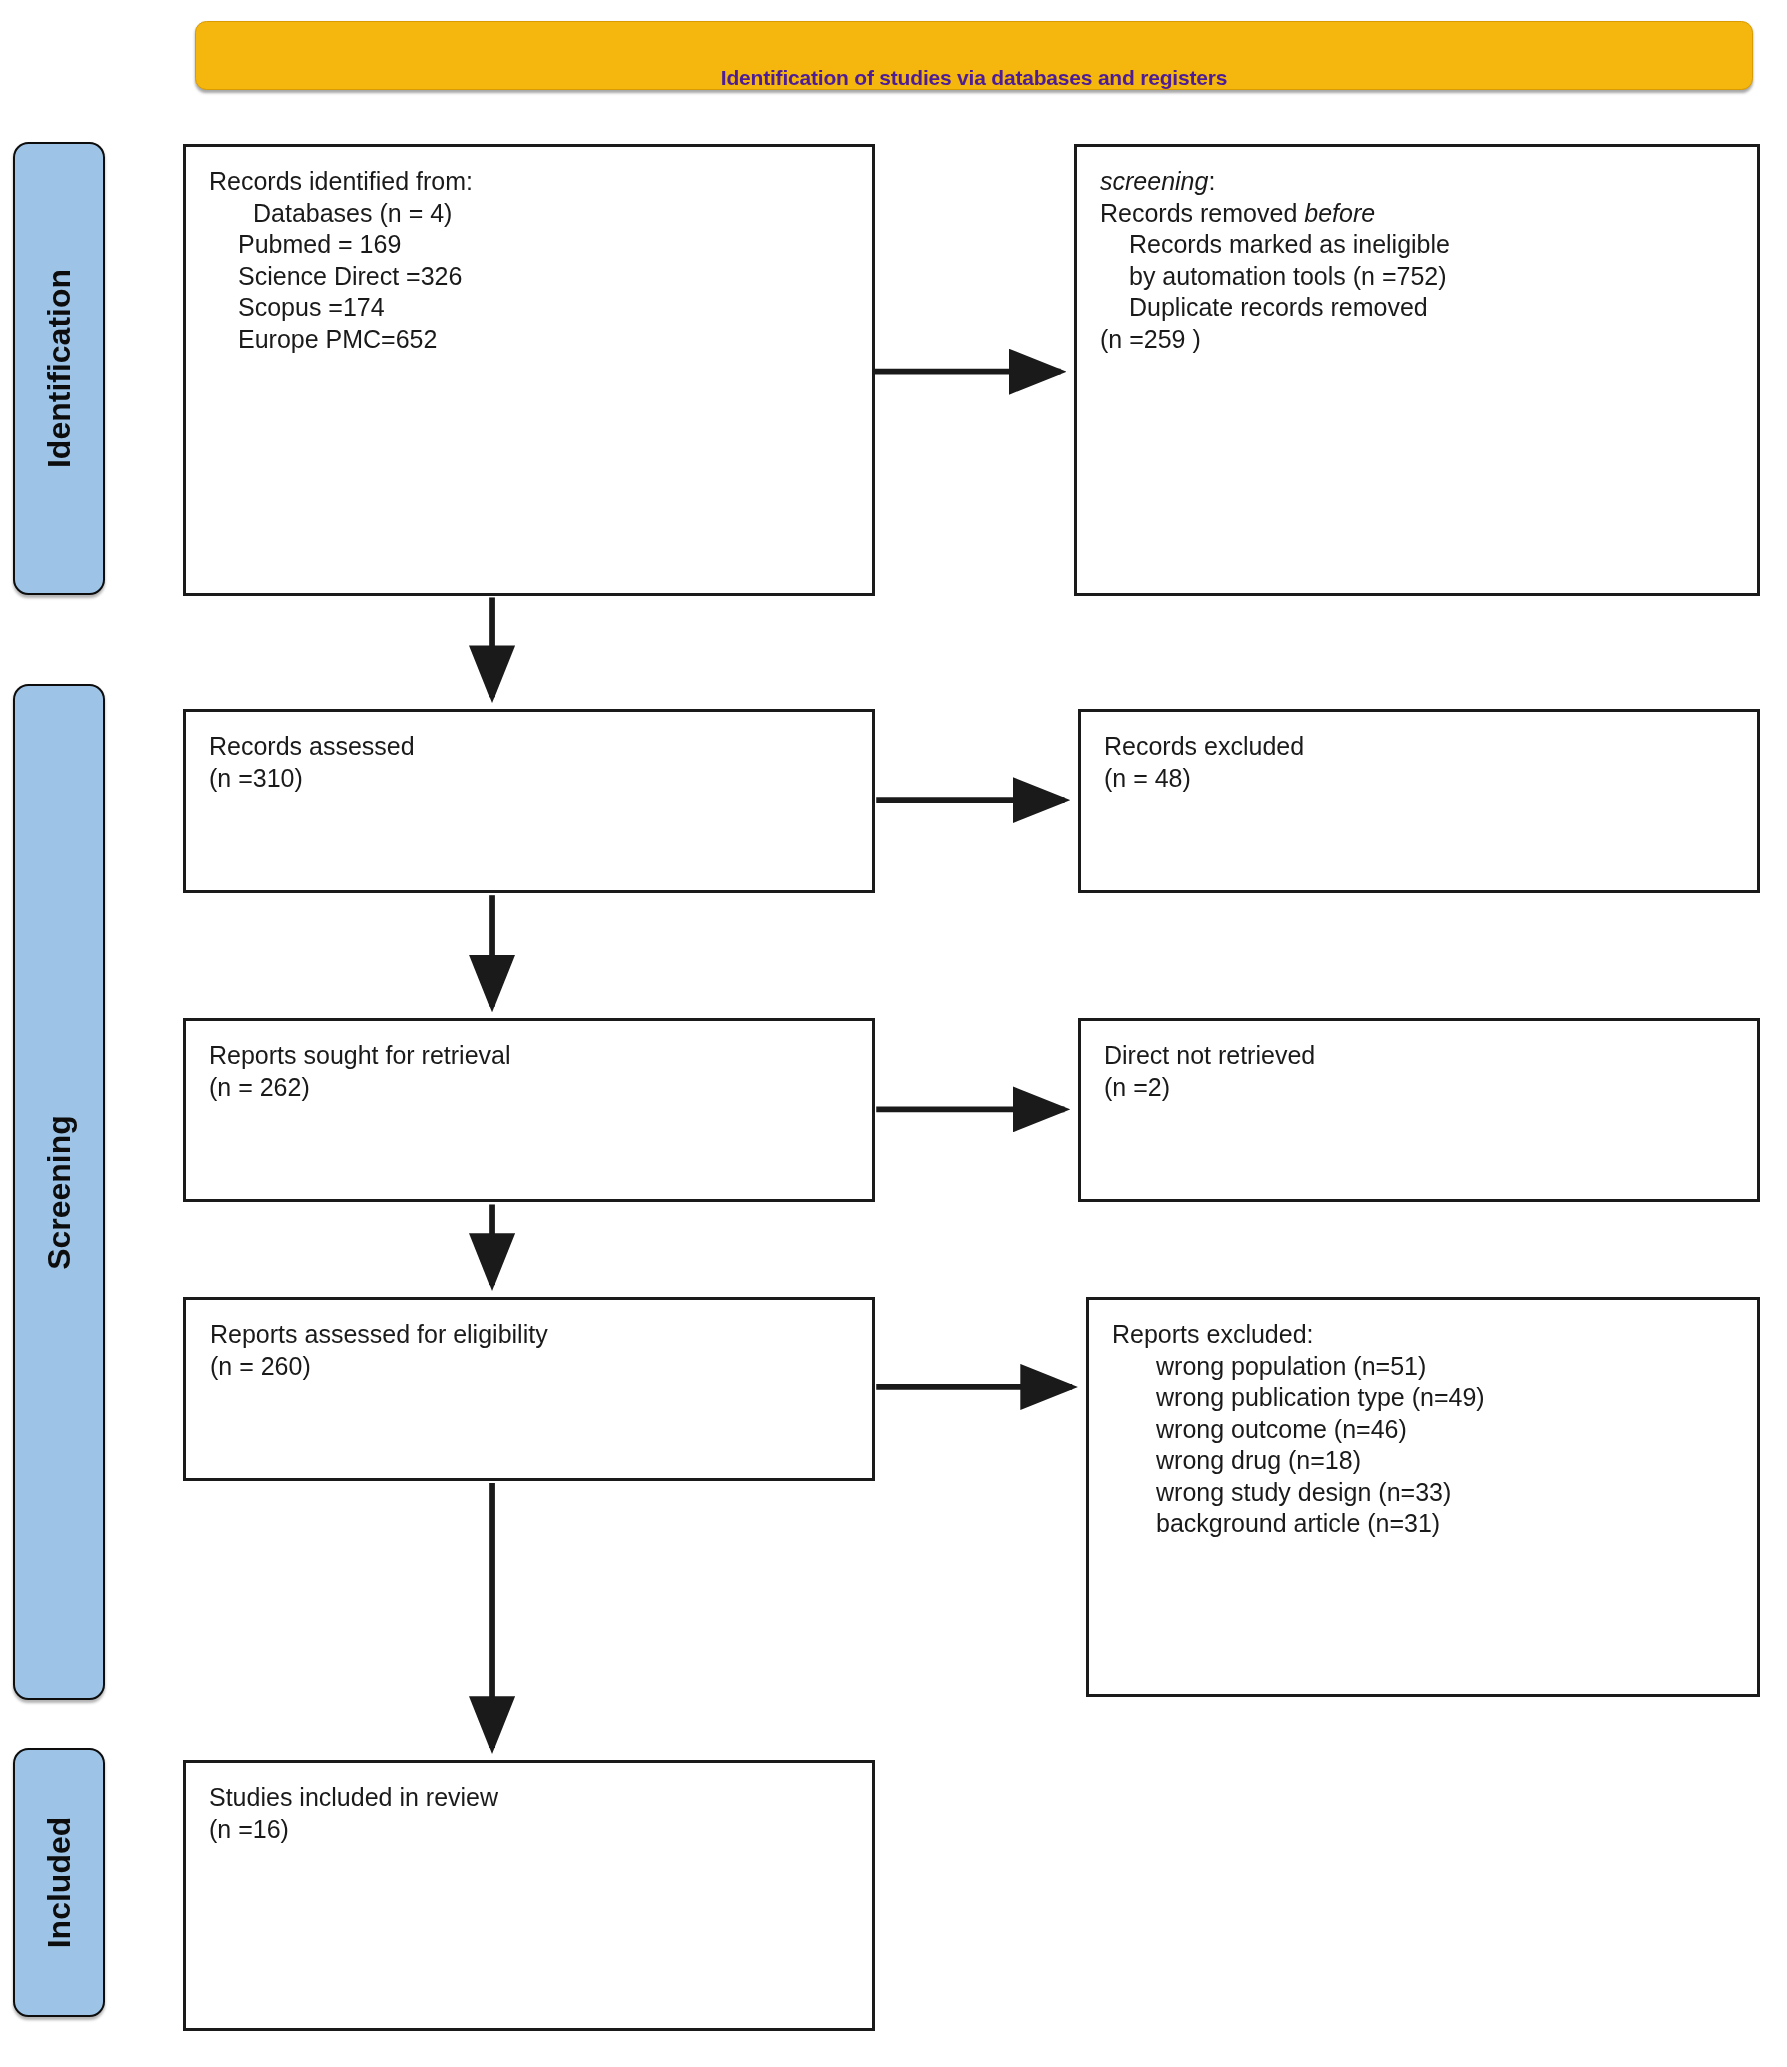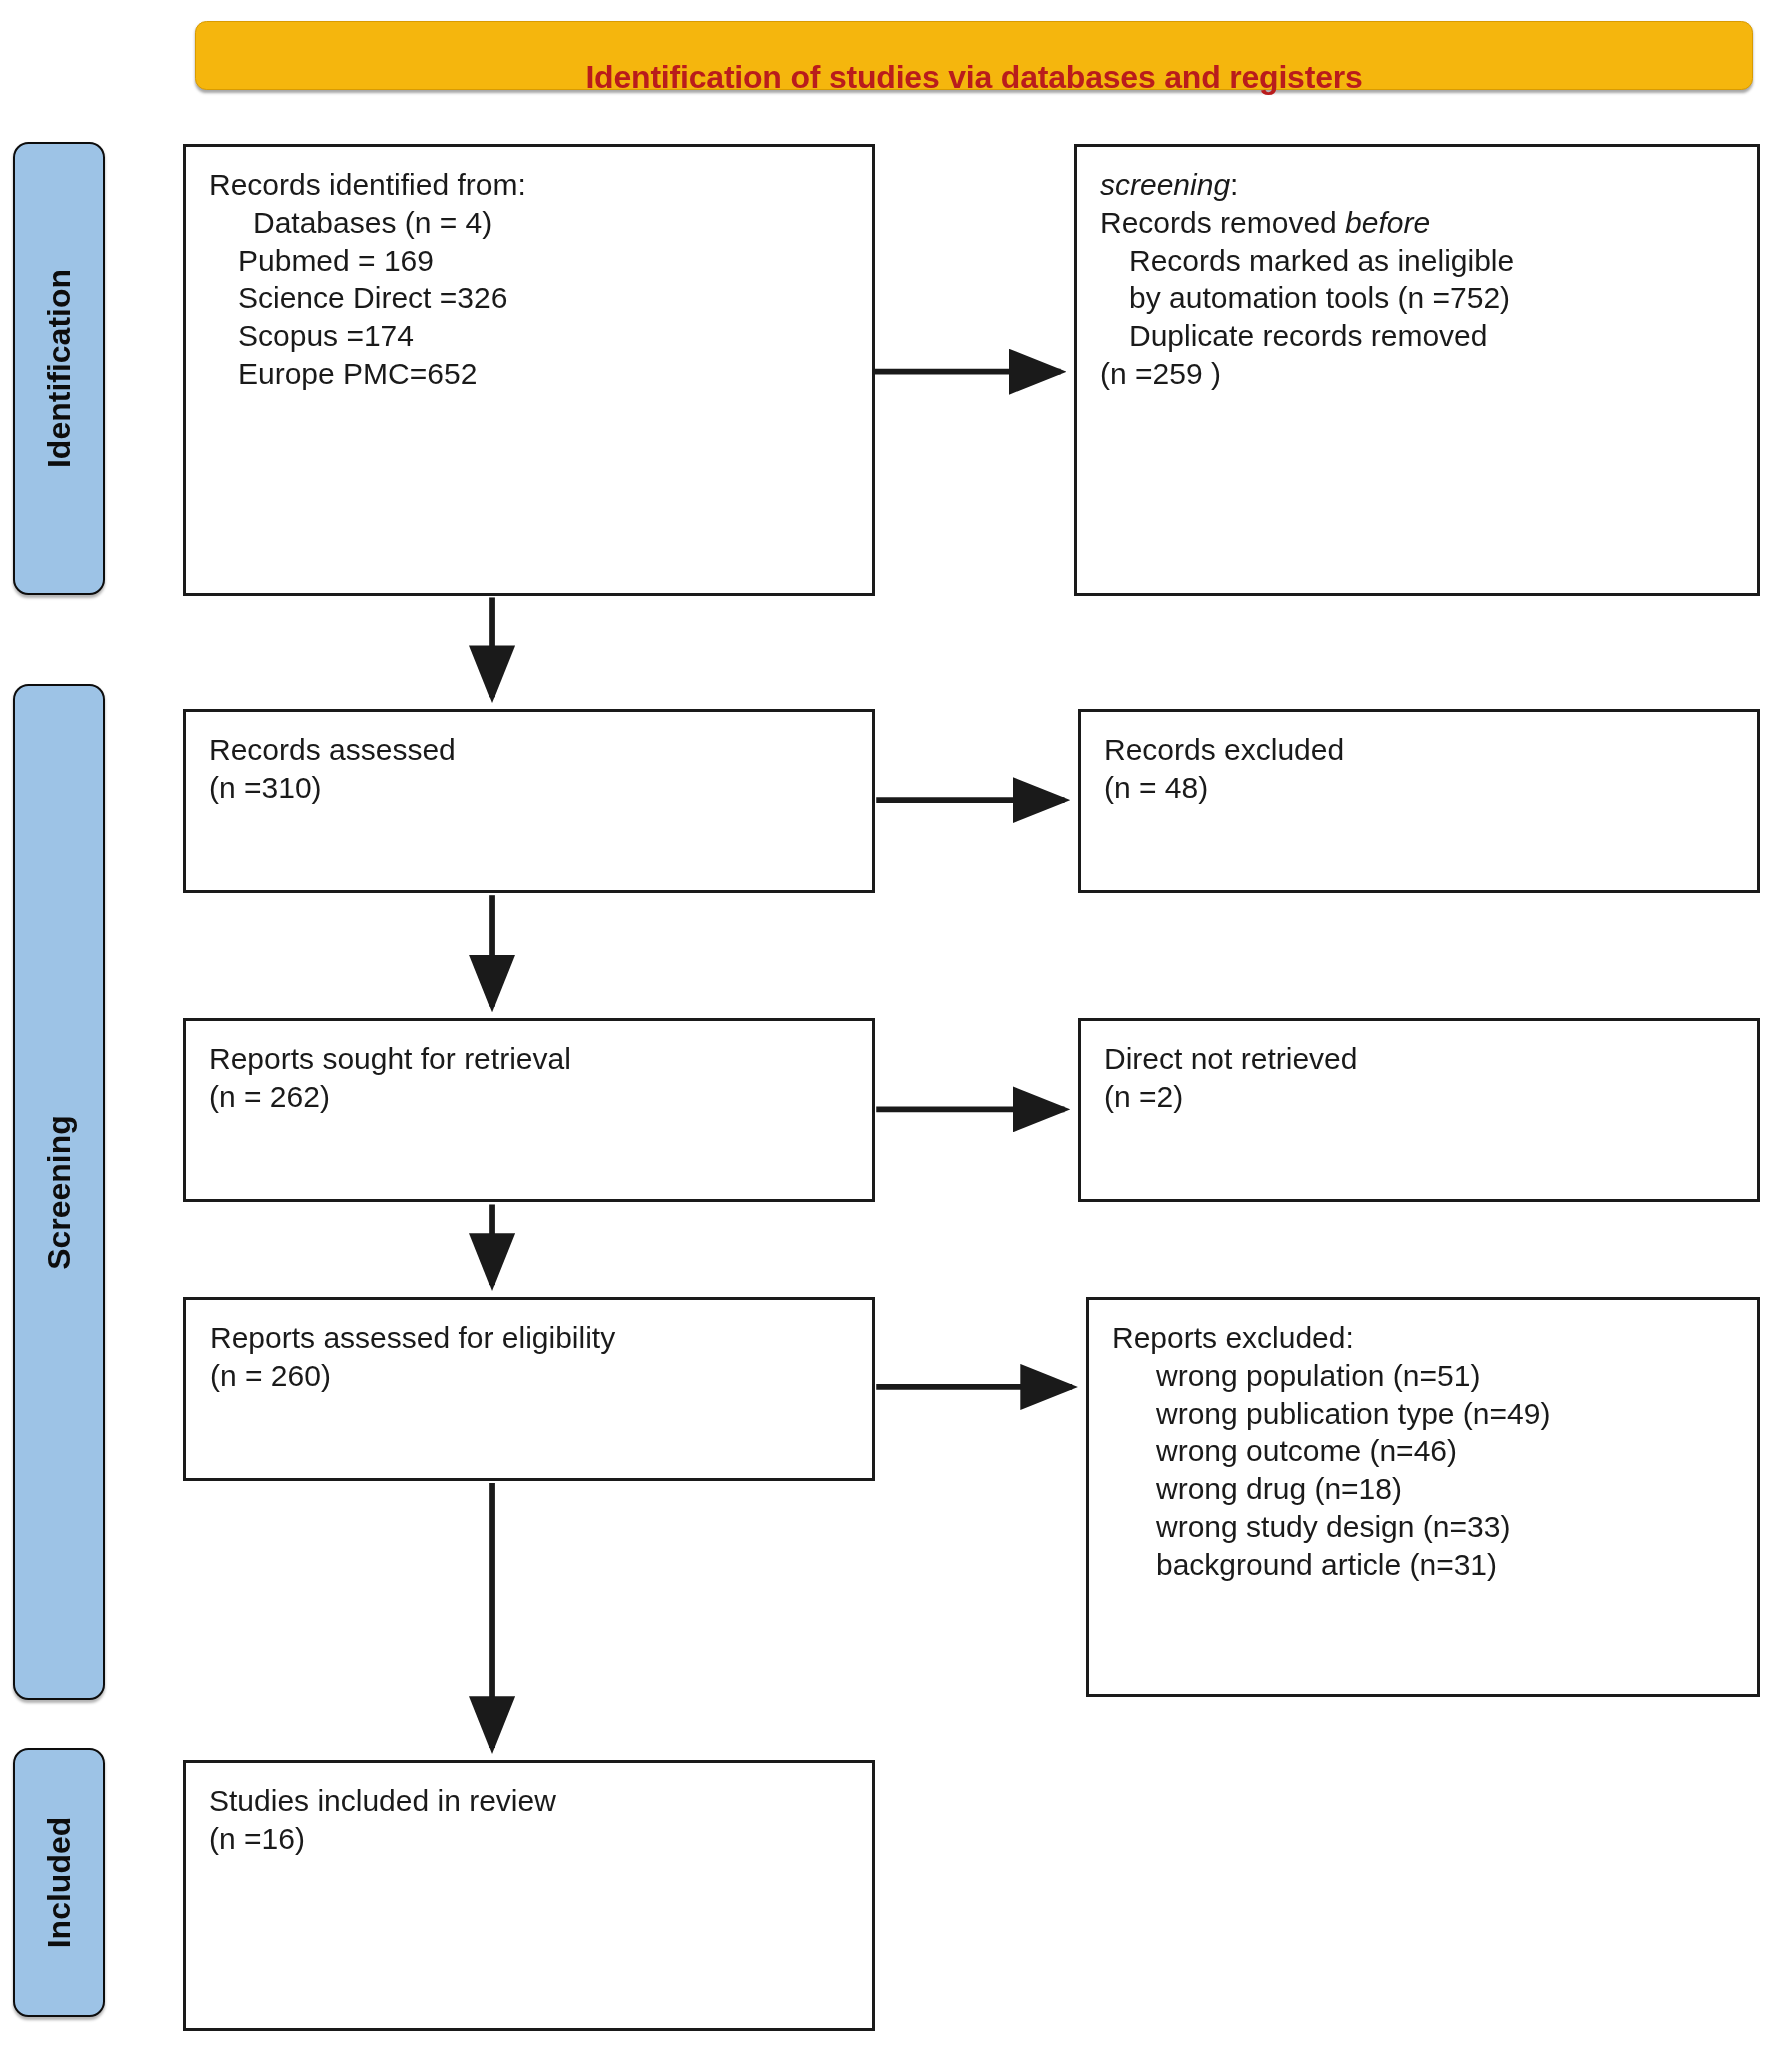--- a/index.html
+++ b/index.html
@@ -33,23 +33,23 @@
     background: #f5b60d;
     border: 1.9px solid #d99b00;
     border-radius: 11.5px;
     box-shadow: 0 2.9px 2.9px rgba(0,0,0,0.35);
     display: flex;
     align-items: center;
     justify-content: center;
     box-sizing: border-box;
   }
   .banner-text {
-    font-size: 32px;
+    font-size: 21px;
     font-weight: bold;
-    color: #b91c1c;
+    color: #4c1d95;
     letter-spacing: -0.2px;
     white-space: nowrap;
     margin-top: 44px;
   }
 
   
   .stage {
     position: absolute;
     background: #9dc3e6;
     border: 2.9px solid #0d0d0d;
@@ -75,21 +75,21 @@
   
   .box {
     position: absolute;
     background: #ffffff;
     border: 3.8px solid #1a1a1a;
     box-sizing: border-box;
     padding: 19px 23px;
   }
   .box p {
     margin: 0;
-    font-size: 30px;
+    font-size: 25px;
     line-height: 1.26;
     color: #1a1a1a;
     white-space: pre;
   }
   .box p.indent1 { padding-left: 44px; }
   .box p.indent2 { padding-left: 29px; }
   .box p em { font-style: italic; }
 
   
   #box-identified       { left: 183px;  top: 144px;  width: 692px;  height: 452px; }

